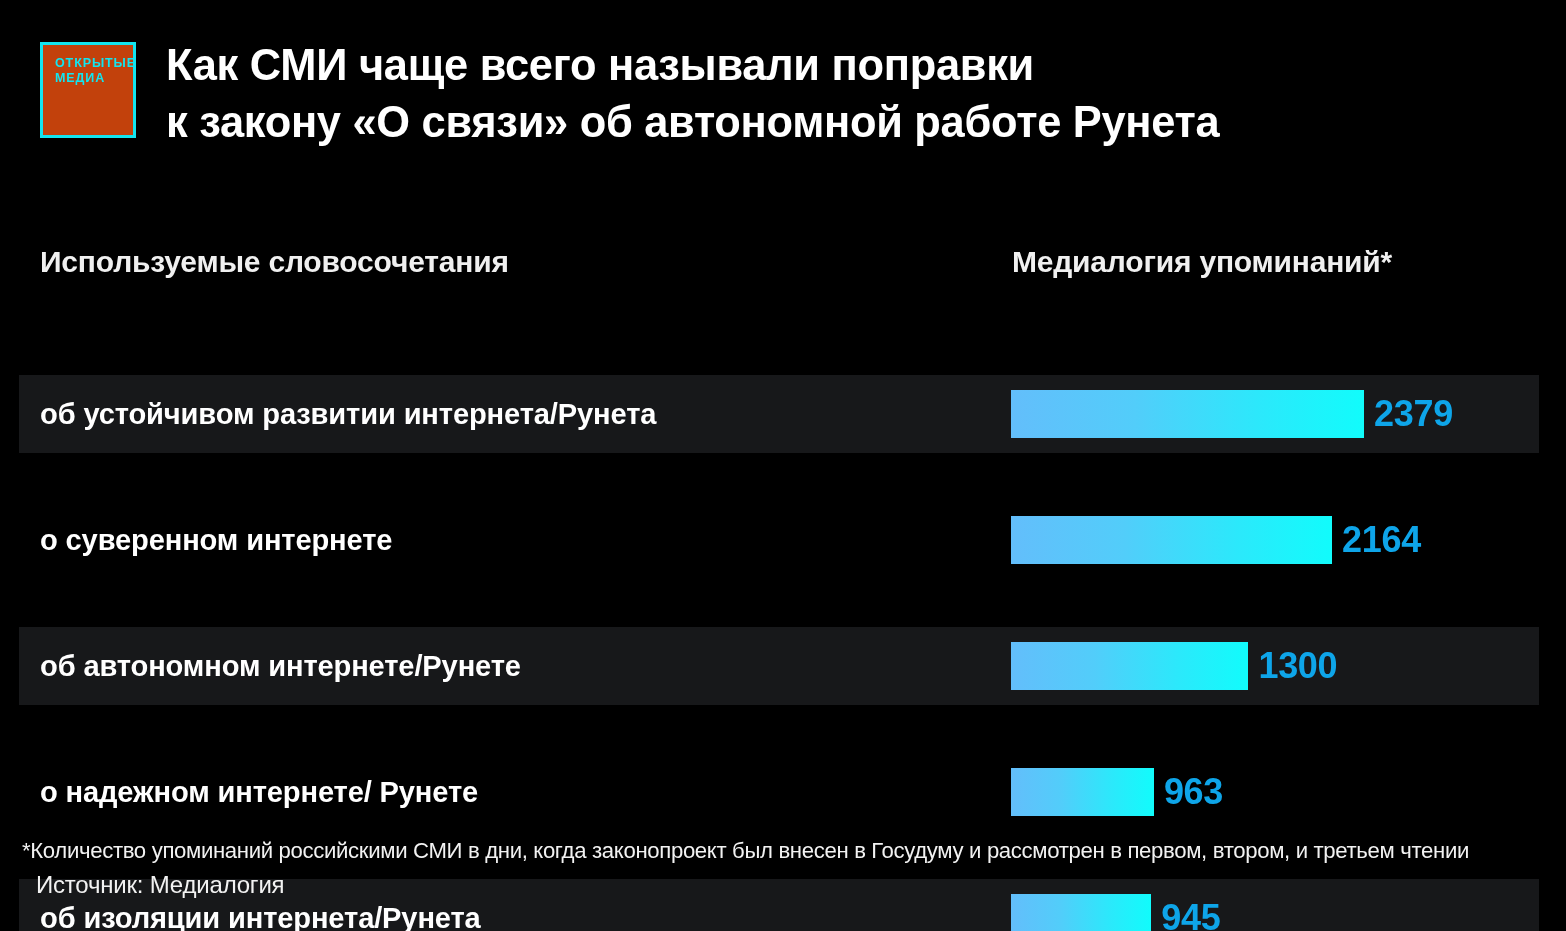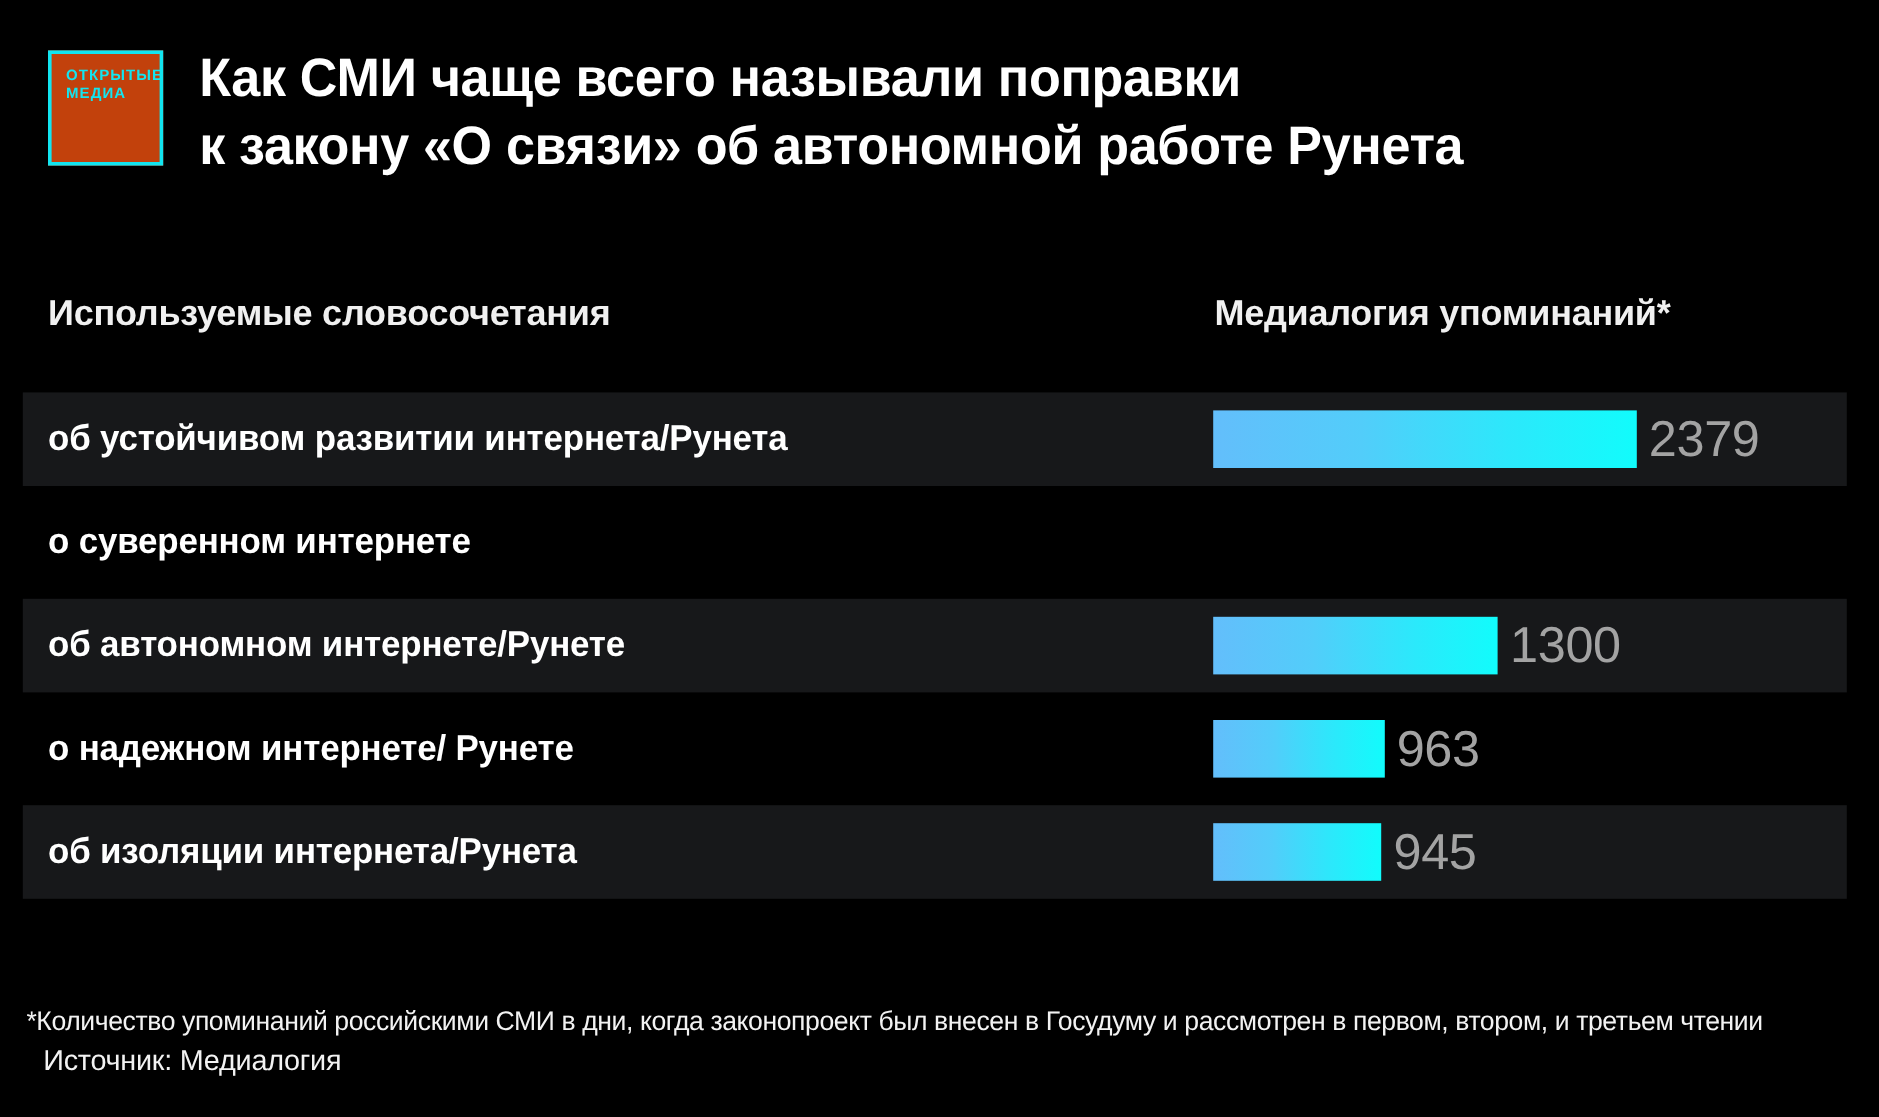--- a/index.html
+++ b/index.html
@@ -71,20 +71,21 @@
   .rows {
     position: absolute;
     left: 0;
     top: 327px;
     width: 1566px;
   }
   .row {
     position: relative;
     height: 78px;
     margin-bottom: 8px;
+    margin-top: 48px;
   }
   .row .stripe {
     position: absolute;
     left: 19px;
     top: 0;
     width: 1520px;
     height: 78px;
     background: transparent;
   }
   .row.shaded .stripe { background: #17181A; }
@@ -110,23 +111,23 @@
     height: 78px;
     display: flex;
     align-items: center;
   }
   .bar {
     height: 48px;
     background: linear-gradient(90deg, #63BEFB 0%, #52CDFA 35%, #2CE8FB 70%, #11FCFC 100%);
   }
   .bar-value {
     margin-left: 10px;
-    color: #a3a3a3;
-    font-size: 42px;
-    font-weight: 400;
+    color: #0ea5e9;
+    font-size: 36px;
+    font-weight: 700;
     letter-spacing: -0.3px;
     line-height: 1;
     white-space: nowrap;
   }
 
   
   .footer {
     position: absolute;
     left: 22px;
     top: 836px;
@@ -177,20 +178,24 @@
       <div class="row-label">об устойчивом развитии интернета/Рунета</div>
       <div class="bar-zone">
         <div class="bar" style="width: 353px;"></div>
         <div class="bar-value">2379</div>
       </div>
     </div>
 
     <div class="row">
       <div class="stripe"></div>
       <div class="row-label">о суверенном интернете</div>
+      <div class="bar-zone">
+        <div class="bar" style="width: 321.098px;"></div>
+        <div class="bar-value">2164</div>
+      </div>
     </div>
 
     <div class="row shaded">
       <div class="stripe"></div>
       <div class="row-label">об автономном интернете/Рунете</div>
       <div class="bar-zone">
         <div class="bar" style="width: 237.411px;"></div>
         <div class="bar-value">1300</div>
       </div>
     </div>

